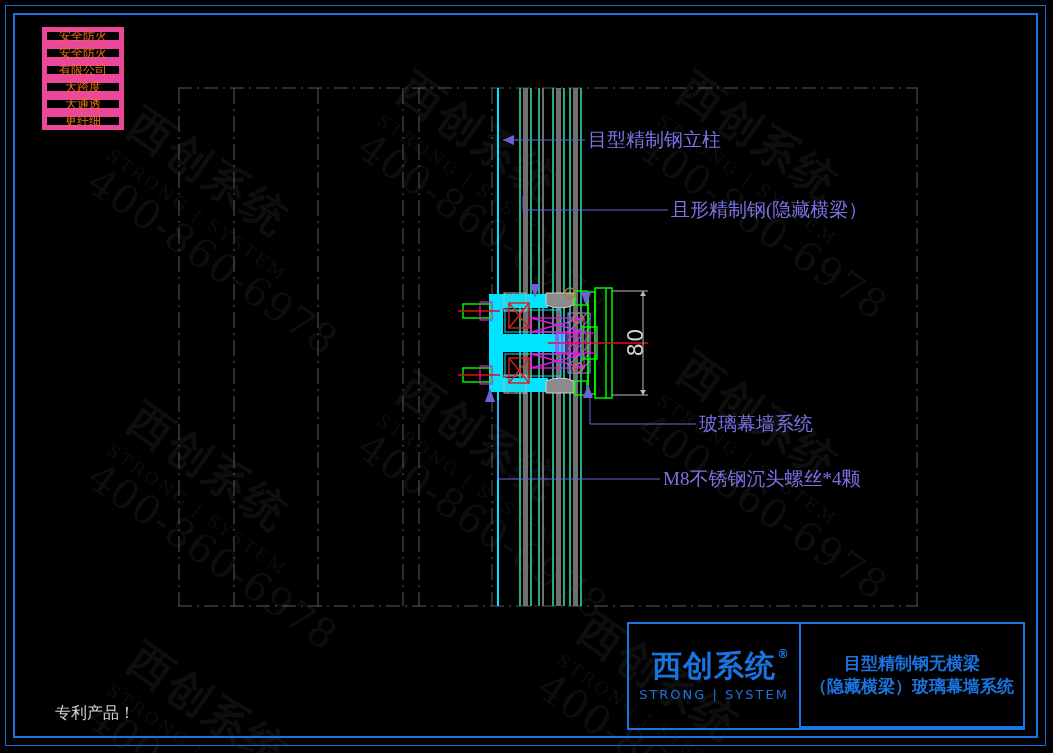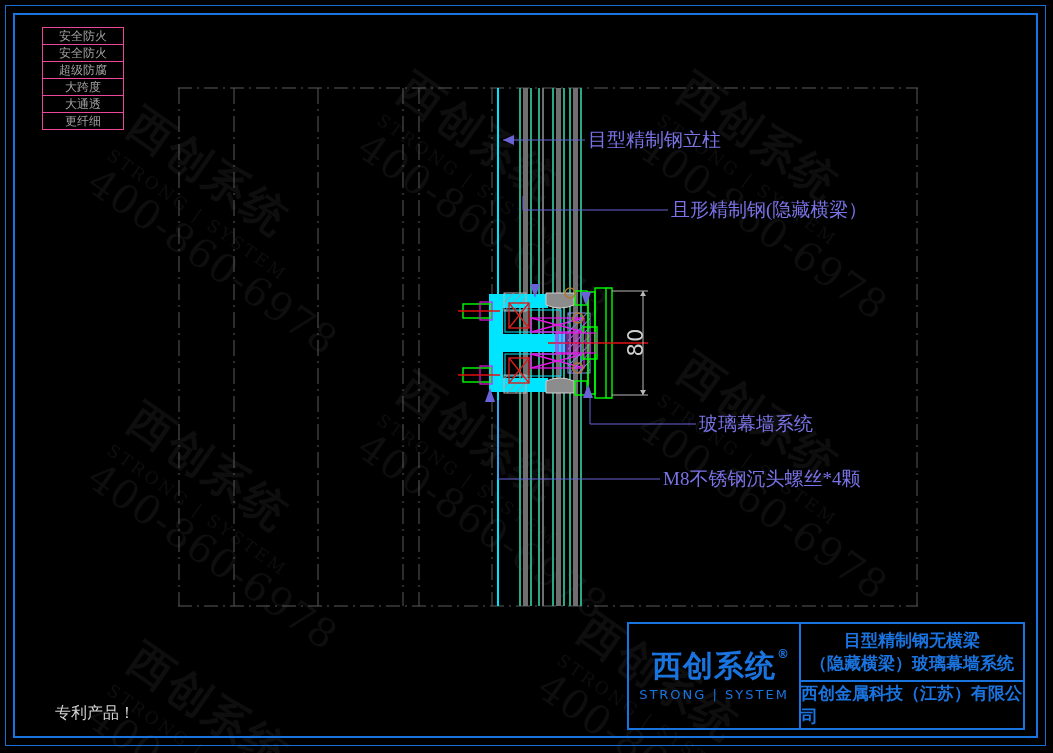--- a/index.html
+++ b/index.html
@@ -7,23 +7,23 @@
        font-family:"DejaVu Sans","Liberation Sans",sans-serif;}
 
   
   .outer-frame{position:absolute;left:5px;top:5px;width:1041px;height:741px;
       border:1px solid #1a6fd4;box-sizing:border-box;}
   .inner-frame{position:absolute;left:13px;top:13px;width:1025px;height:725px;
       border:2px solid #1a74e0;box-sizing:border-box;}
 
   
   .tags{position:absolute;left:42px;top:27px;width:82px;}
-  .tag{height:18px;border:1px solid #ec4899;box-sizing:border-box;
+  .tag{height:18px;border:5px solid #ec4899;box-sizing:border-box;
        display:flex;align-items:center;justify-content:center;
-       color:#a3a3a3;font-size:12px;letter-spacing:0px;margin-bottom:-1px;
+       color:#f97316;font-size:12px;letter-spacing:0px;margin-bottom:-1px;
        font-family:"DejaVu Sans",sans-serif;line-height:1;}
 
   
   .wm{position:absolute;color:#0e0e0e;white-space:nowrap;
       transform-origin:left top;pointer-events:none;user-select:none;
       font-family:"DejaVu Serif",serif;}
   .wm .cn{font-size:44px;font-weight:700;letter-spacing:2px;}
   .wm .en{font-size:17px;letter-spacing:3px;display:block;margin-top:2px;}
   .wm .ph{font-size:40px;letter-spacing:1px;display:block;margin-top:-4px;}
 
@@ -266,21 +266,21 @@
 <div class="inner-frame"></div>
 
 <div class="tags">
   <div class="tag">
       <span>安全防火</span>
     </div>
   <div class="tag">
       <span>安全防火</span>
     </div>
   <div class="tag">
-      <span>超级防腐</span>
+      <span>有限公司</span>
     </div>
   <div class="tag">
       <span>大跨度</span>
     </div>
   <div class="tag">
       <span>大通透</span>
     </div>
   <div class="tag">
       <span>更纤细</span>
     </div>
@@ -298,17 +298,16 @@
     <div class="lg1">
       <span>西创系统</span><span class="reg">®</span>
     </div>
     <div class="lg2">STRONG | SYSTEM</div>
   </div>
   <div class="tb-right">
     <div class="tb-title">
       <div>目型精制钢无横梁</div>
       <div>（隐藏横梁）玻璃幕墙系统</div>
     </div>
-    <div class="tb-comp">西创金属科技（江苏）有限公司</div>
   </div>
 </div>
 
 <div class="patent">专利产品！</div>
 
 </body></html>

